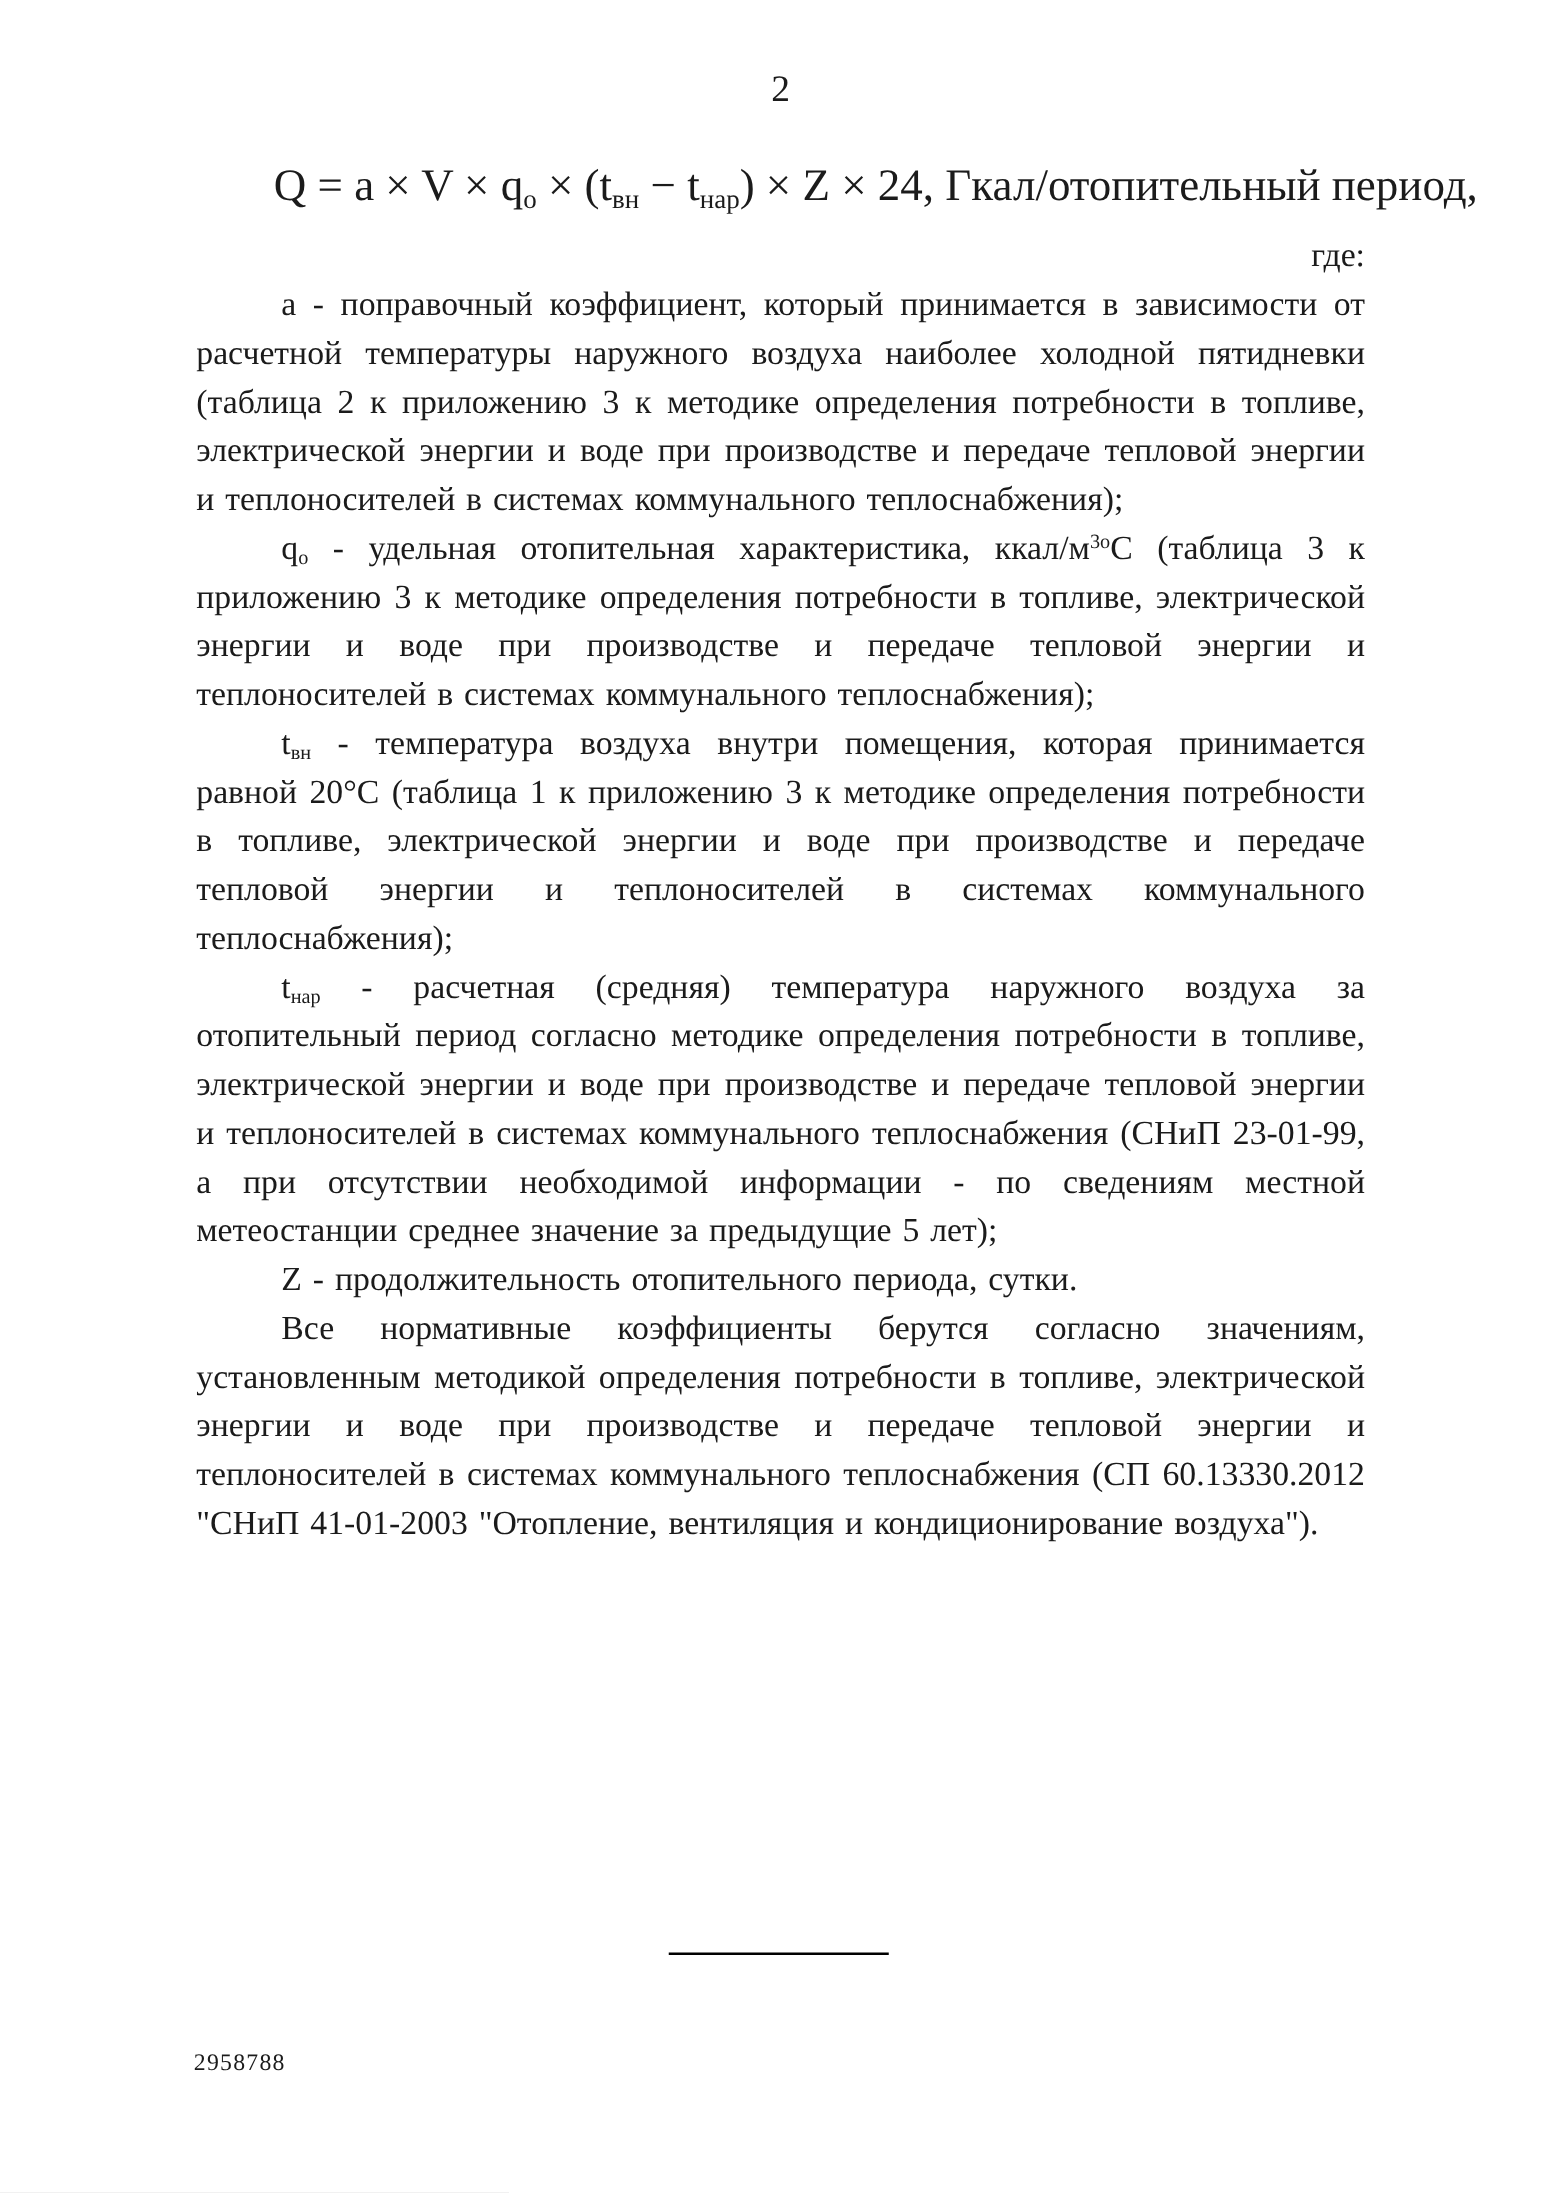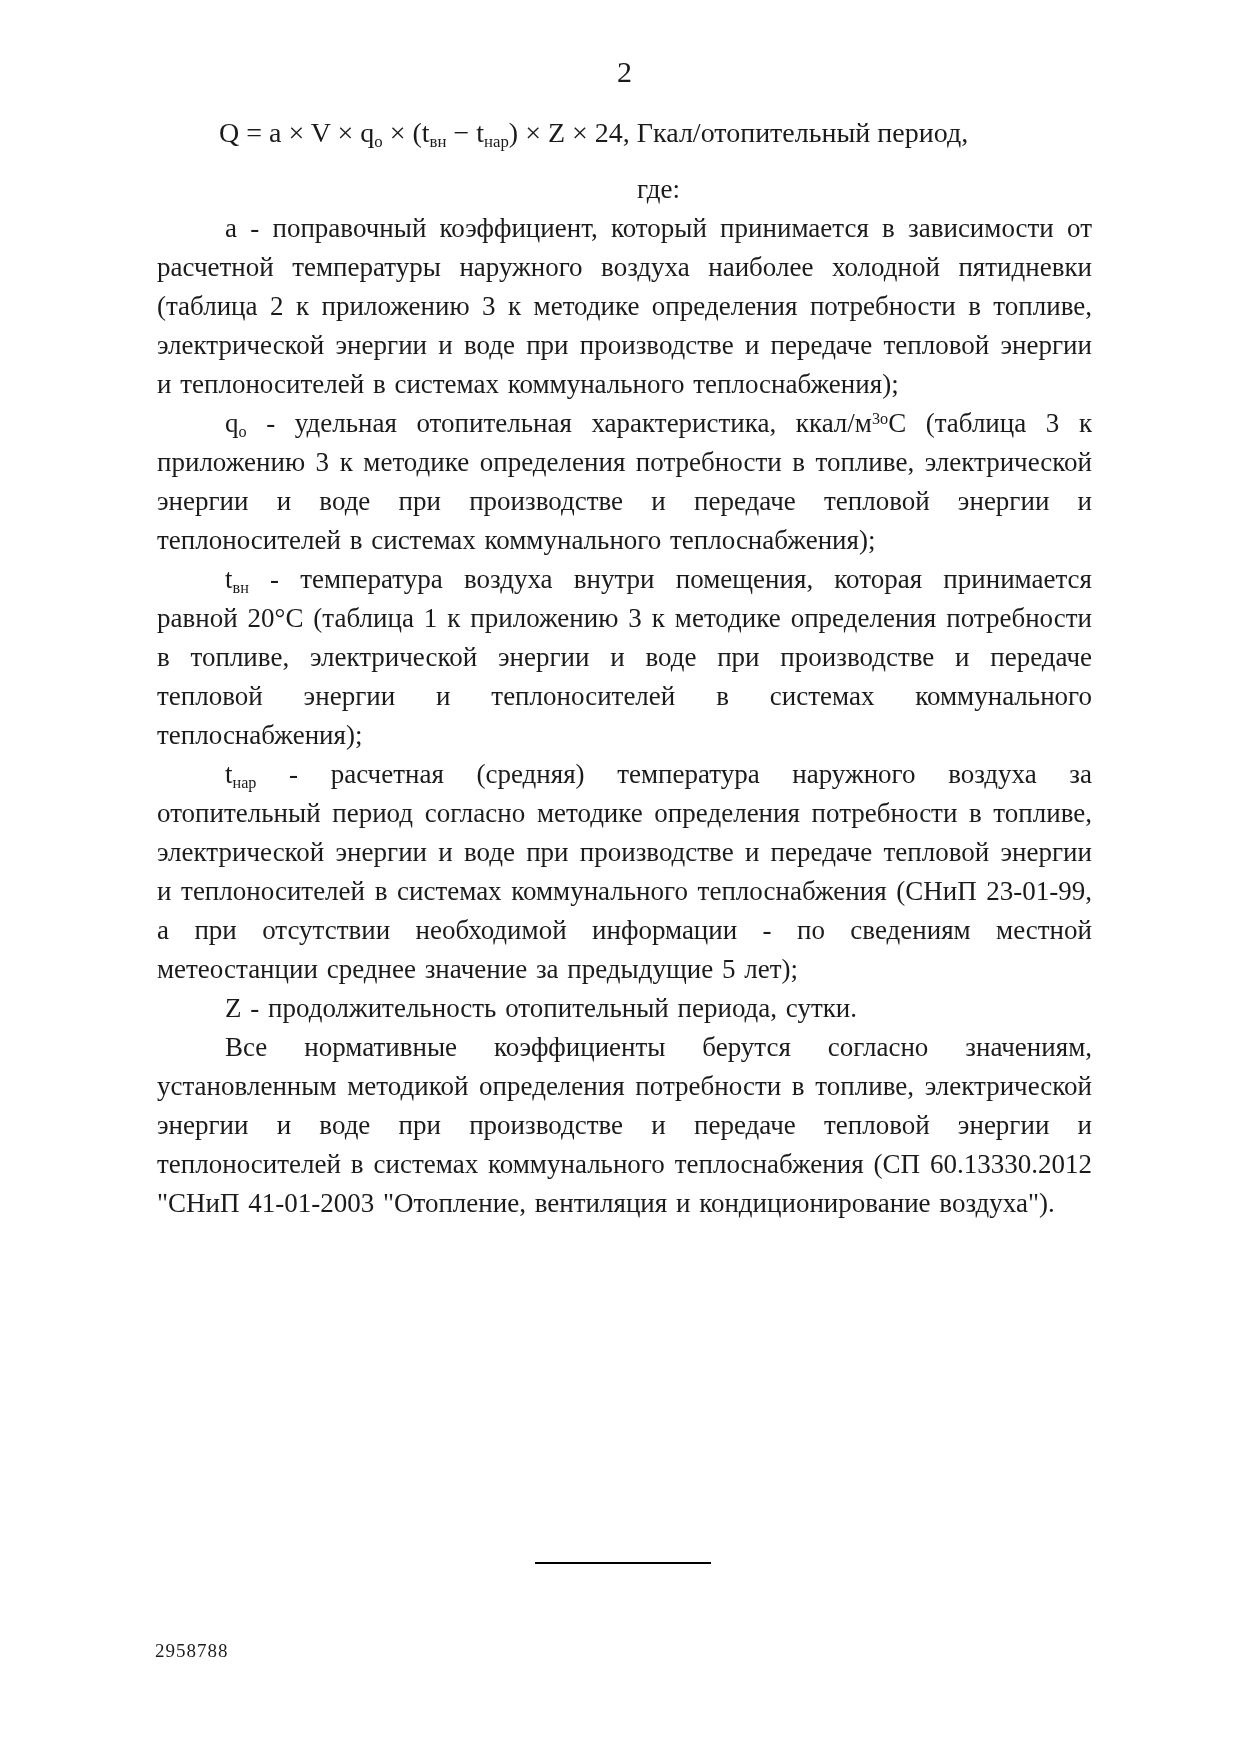--- a/index.html
+++ b/index.html
@@ -18,35 +18,35 @@
     left: 157px;
     top: 54px;
     width: 935px;
   }
   .page-number {
     text-align: center;
     font-size: 30px;
     line-height: 36px;
   }
   .formula {
-    margin: 20px 0 14px 0;
+    margin: 35px 0 14px 0;
     padding-left: 62px;
-    font-size: 28px;
+    font-size: 36px;
     line-height: 46px;
     white-space: nowrap;
   }
   .para {
     margin: 0;
     font-size: 27px;
     line-height: 39px;
     text-align: justify;
     text-indent: 68px;
     word-spacing: 2px;
   }
-  .para.last-left { text-align: center; }
+  .para.last-left { text-align: right; }
   sub { font-size: 0.60em; vertical-align: -0.28em; line-height: 0; }
   sup { font-size: 0.60em; vertical-align: 0.52em; line-height: 0; }
   .divider {
     position: absolute;
     left: 535px;
     top: 1562px;
     width: 176px;
     height: 0;
     border-top: 2px solid #000;
   }
@@ -72,21 +72,21 @@
 
     <p class="para">а - поправочный коэффициент, который принимается в зависимости от расчетной температуры наружного воздуха наиболее холодной пятидневки (таблица 2 к приложению 3 к методике определения потребности в топливе, электрической энергии и воде при производстве и передаче тепловой энергии и теплоносителей в системах коммунального теплоснабжения);</p>
 
 
     <p class="para">q<sub>о</sub> - удельная отопительная характеристика, ккал/м<sup>3о</sup>С (таблица 3 к приложению 3 к методике определения потребности в топливе, электрической энергии и воде при производстве и передаче тепловой энергии и теплоносителей в системах коммунального теплоснабжения);</p>
 
     <p class="para">t<sub>вн</sub> - температура воздуха внутри помещения, которая принимается равной 20°С (таблица 1 к приложению 3 к методике определения потребности в топливе, электрической энергии и воде при производстве и передаче тепловой энергии и теплоносителей в системах коммунального теплоснабжения);</p>
 
     <p class="para">t<sub>нар</sub> - расчетная (средняя) температура наружного воздуха за отопительный период согласно методике определения потребности в топливе, электрической энергии и воде при производстве и передаче тепловой энергии и теплоносителей в системах коммунального теплоснабжения (СНиП 23-01-99, а при отсутствии необходимой информации - по сведениям местной метеостанции среднее значение за предыдущие 5 лет);</p>
 
-    <p class="para">Z - продолжительность отопительный периода, сутки.</p>
+    <p class="para">Z - продолжительность отопительного периода, сутки.</p>
 
     <p class="para">Все нормативные коэффициенты берутся согласно значениям, установленным методикой определения потребности в топливе, электрической энергии и воде при производстве и передаче тепловой энергии и теплоносителей в системах коммунального теплоснабжения (СП 60.13330.2012 "СНиП 41-01-2003 "Отопление, вентиляция и кондиционирование воздуха").</p>
   </div>
 
   <div class="divider"></div>
 
   <div class="footer-code">2958788</div>
 </div>
 
 </body></html>

